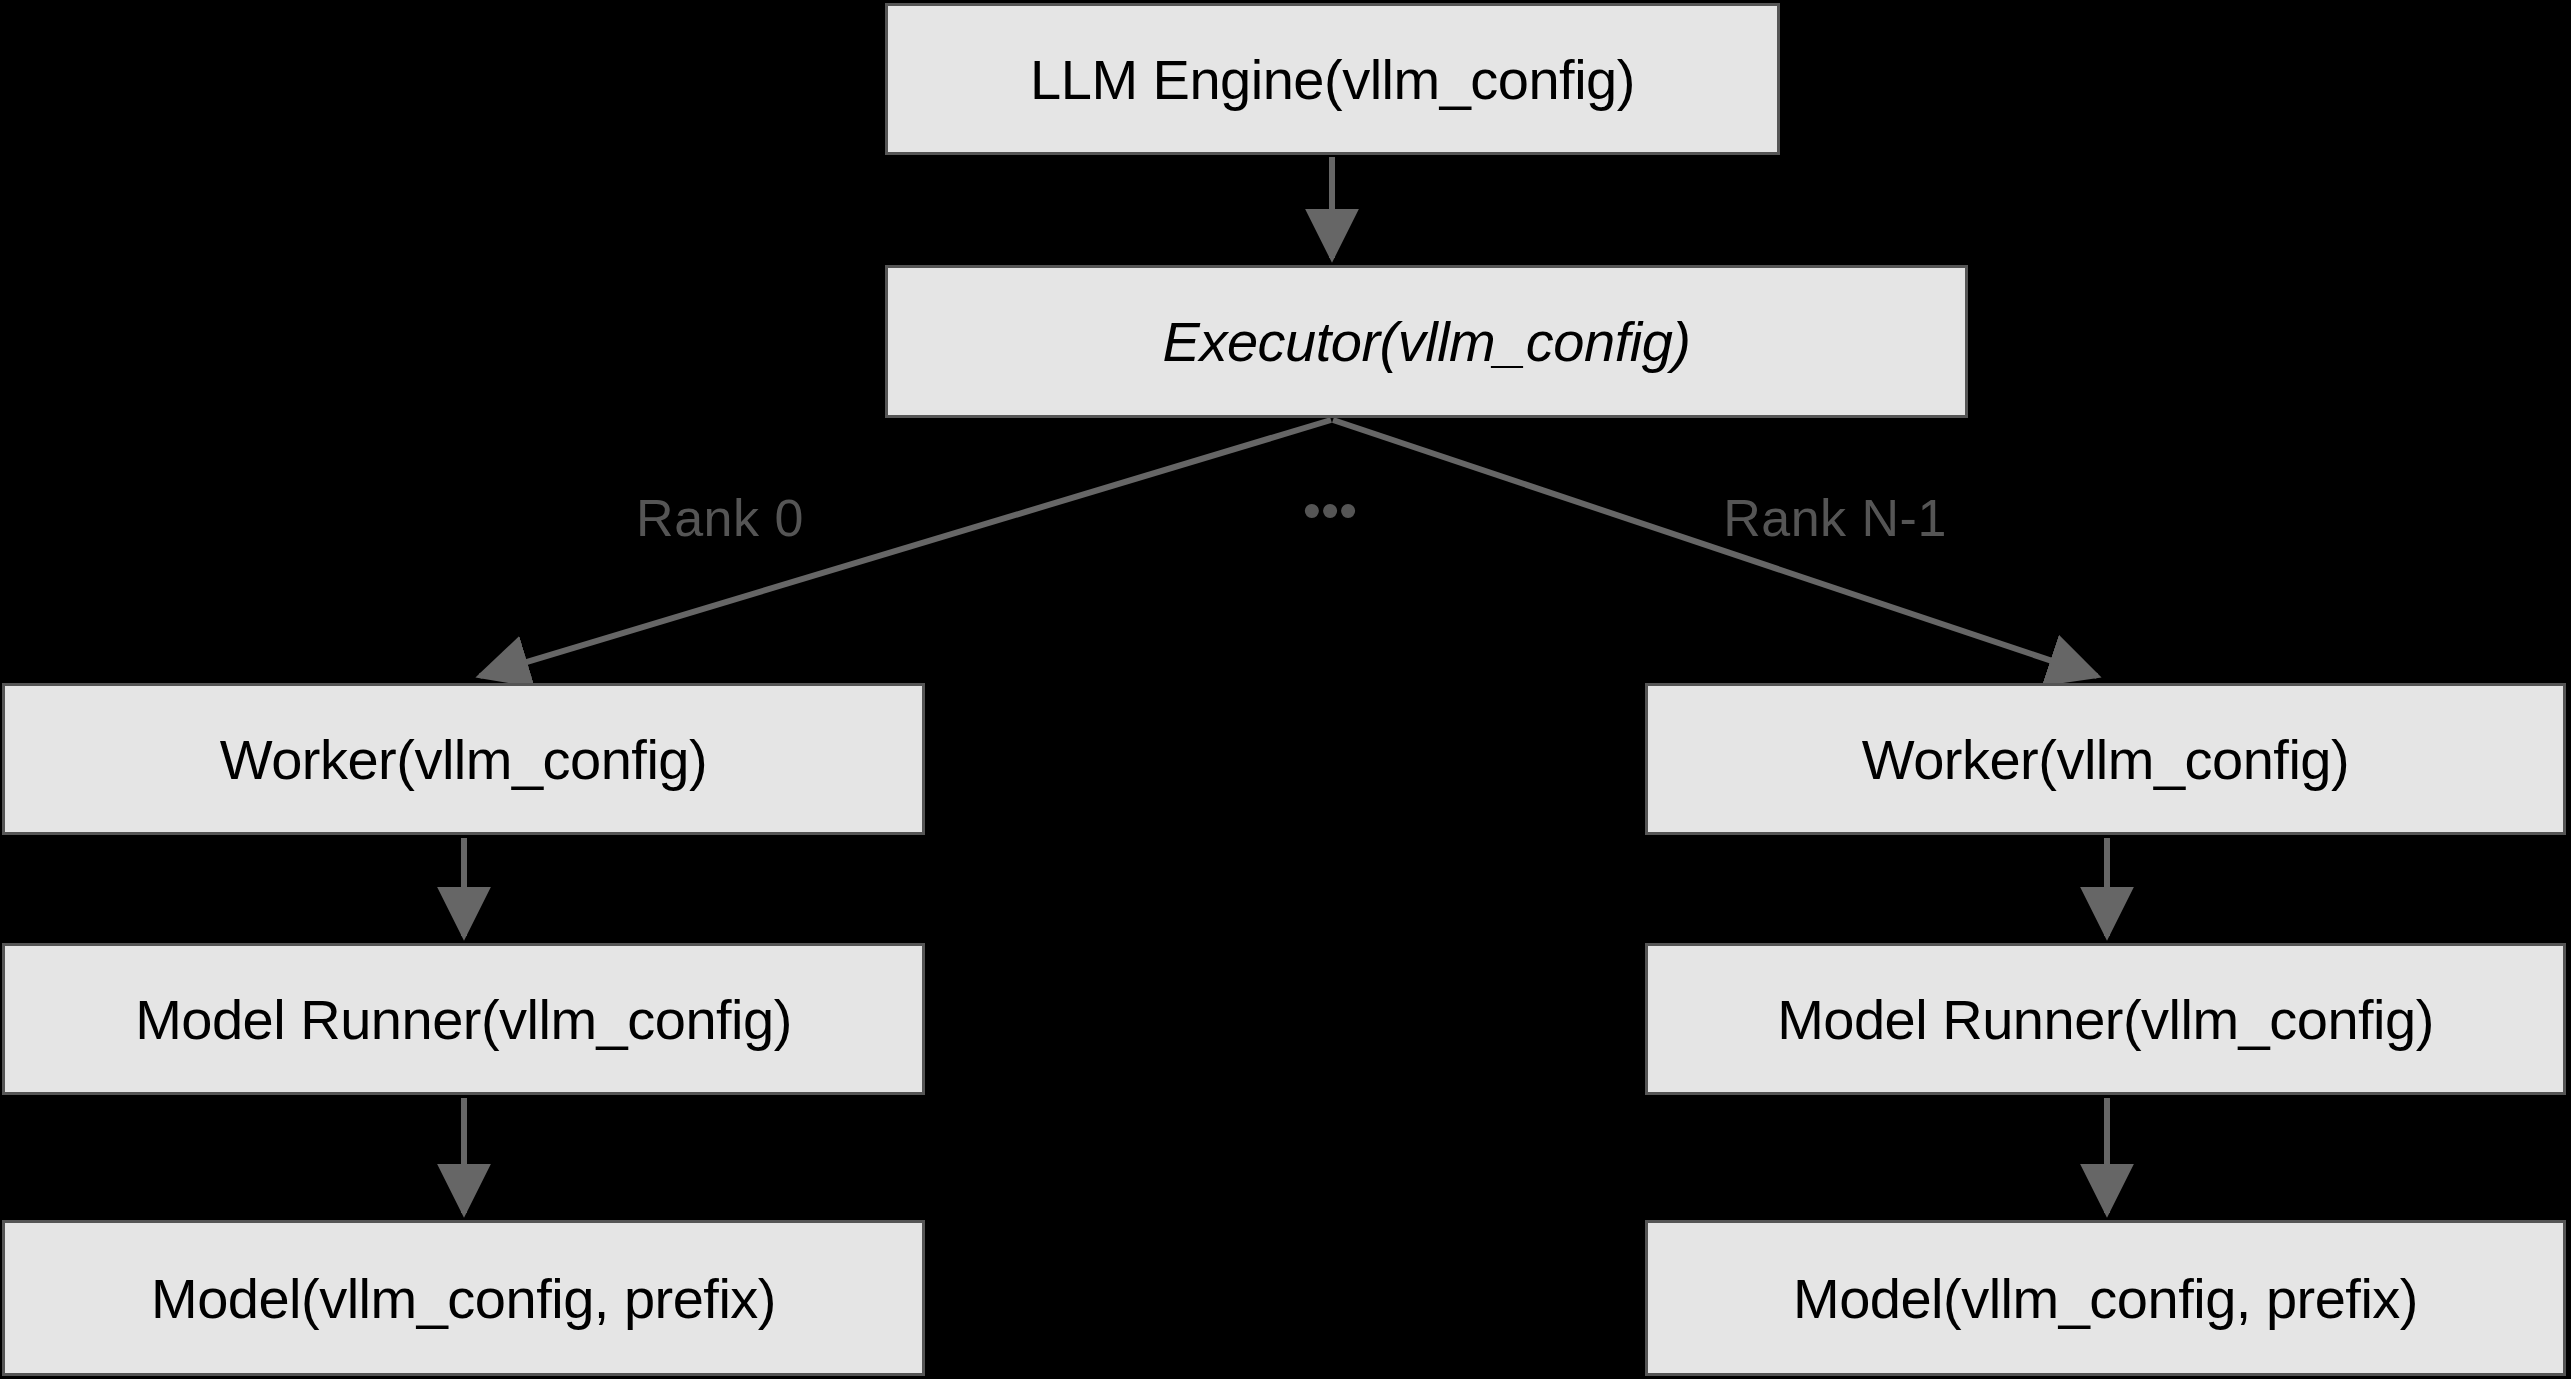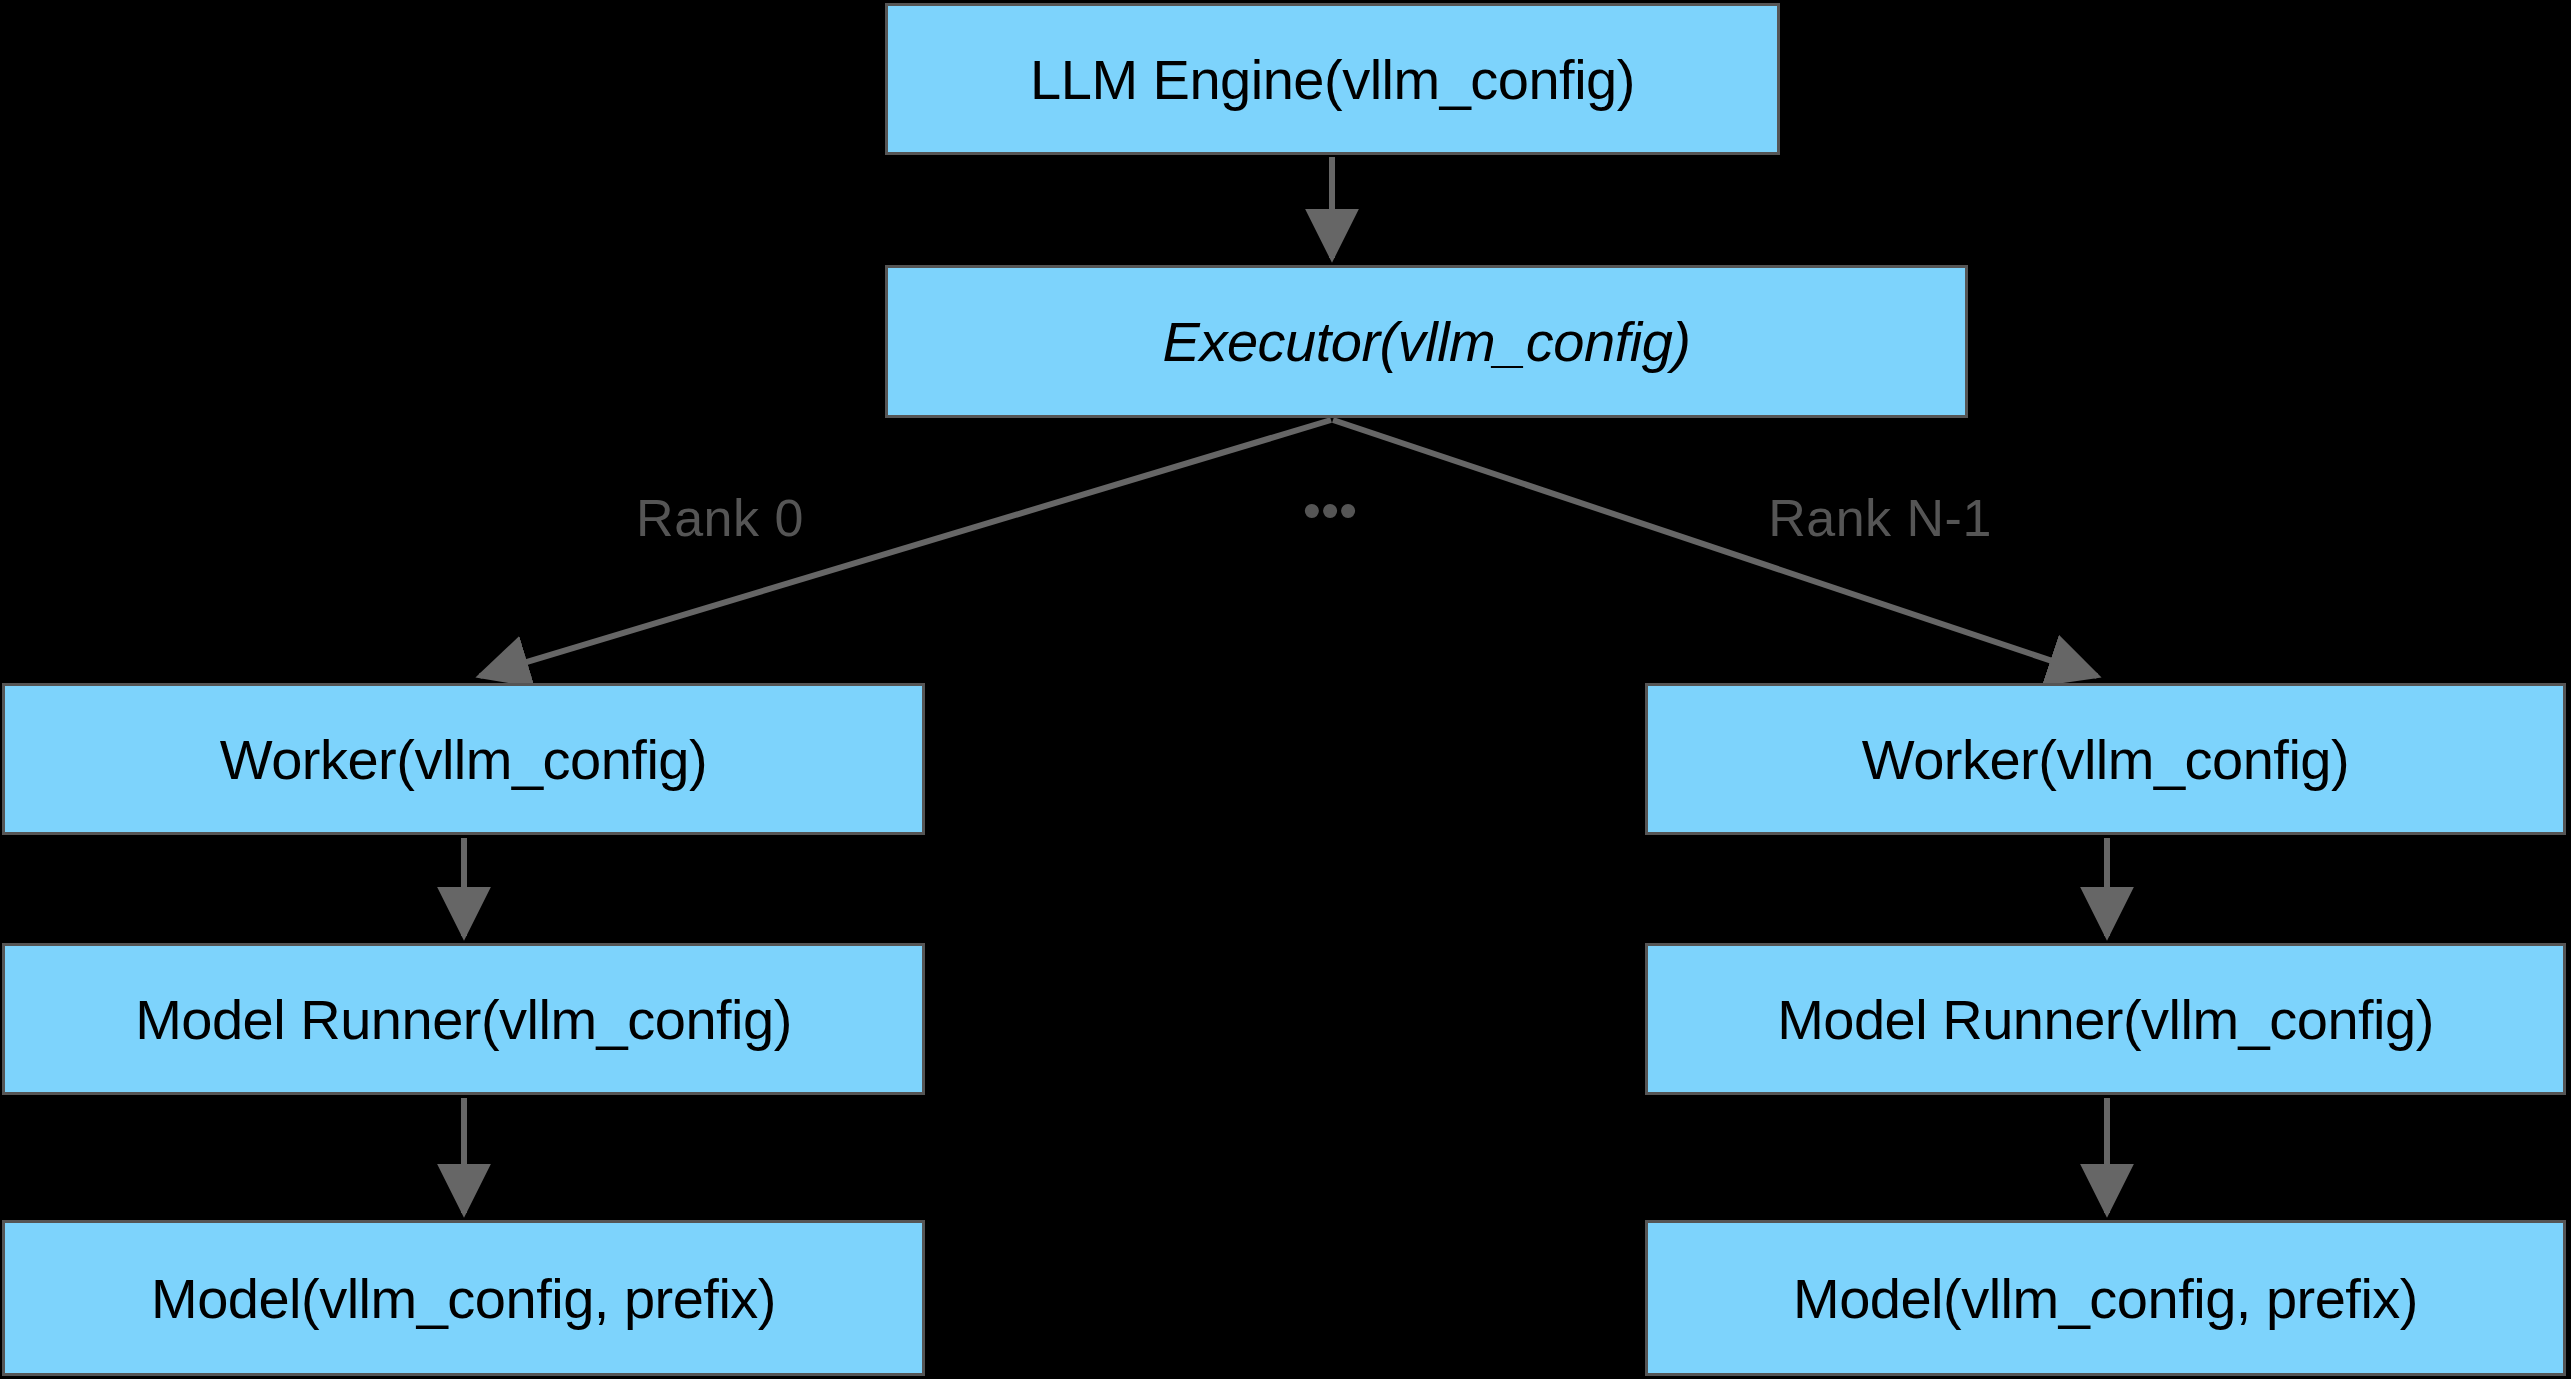--- a/index.html
+++ b/index.html
@@ -22,21 +22,21 @@
     position: absolute;
     left: 0;
     top: 0;
     width: 2571px;
     height: 1379px;
     pointer-events: none;
   }
   .node-box {
     position: absolute;
     box-sizing: border-box;
-    background: #7dd3fc;
+    background: #e5e5e5;
     border: 3px solid #555555;
     display: flex;
     align-items: center;
     justify-content: center;
     color: #000000;
     font-size: 56px;
     font-weight: 400;
     letter-spacing: -0.5px;
     white-space: nowrap;
   }
@@ -64,21 +64,21 @@
   #node-worker-rank0    { left: 2px;    top: 683px;  width: 923px;  height: 152px; }
   #node-runner-rank0    { left: 2px;    top: 943px;  width: 923px;  height: 152px; }
   #node-model-rank0     { left: 2px;    top: 1220px; width: 923px;  height: 156px; }
   #node-worker-rankn    { left: 1645px; top: 683px;  width: 921px;  height: 152px; }
   #node-runner-rankn    { left: 1645px; top: 943px;  width: 921px;  height: 152px; }
   #node-model-rankn     { left: 1645px; top: 1220px; width: 921px;  height: 156px; }
 
   
   #label-rank0    { left: 520px;  top: 488px; width: 400px; text-align: center; }
   #label-ellipsis { left: 1180px; top: 500px; width: 300px; }
-  #label-rankn    { left: 1640px; top: 488px; width: 480px; }
+  #label-rankn    { left: 1595px; top: 488px; width: 480px; }
 </style>
 </head>
 <body>
 
 <div id="diagram-canvas">
 
   <svg id="edge-layer" viewBox="0 0 2571 1379">
     <defs>
       <marker id="arrowhead" markerWidth="9" markerHeight="9" refX="8.2" refY="4.5" orient="auto" markerUnits="strokeWidth">
         <path d="M0,0 L9,4.5 L0,9 z" fill="#666666"></path>

